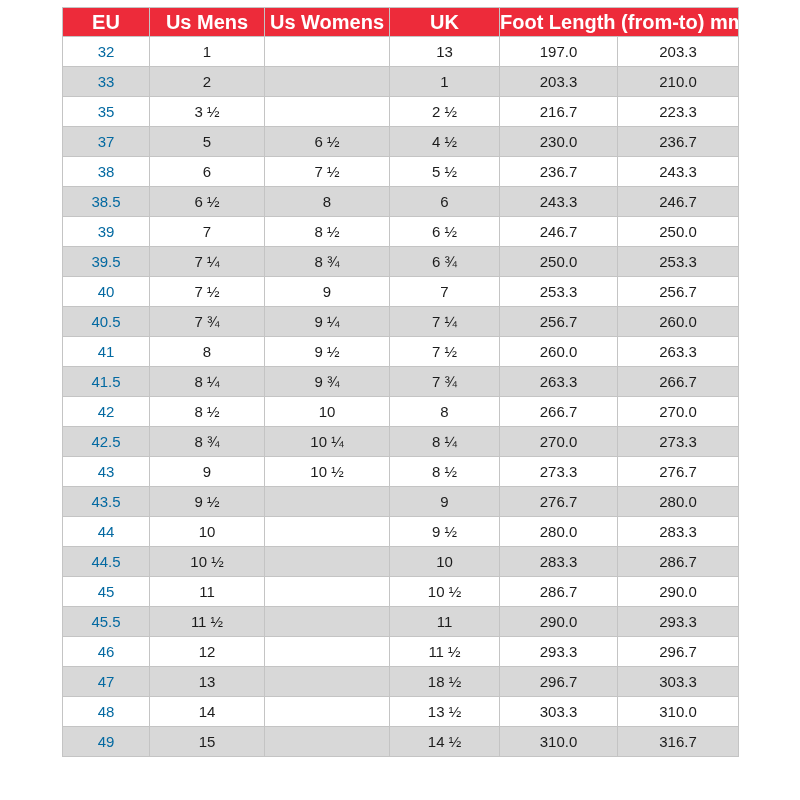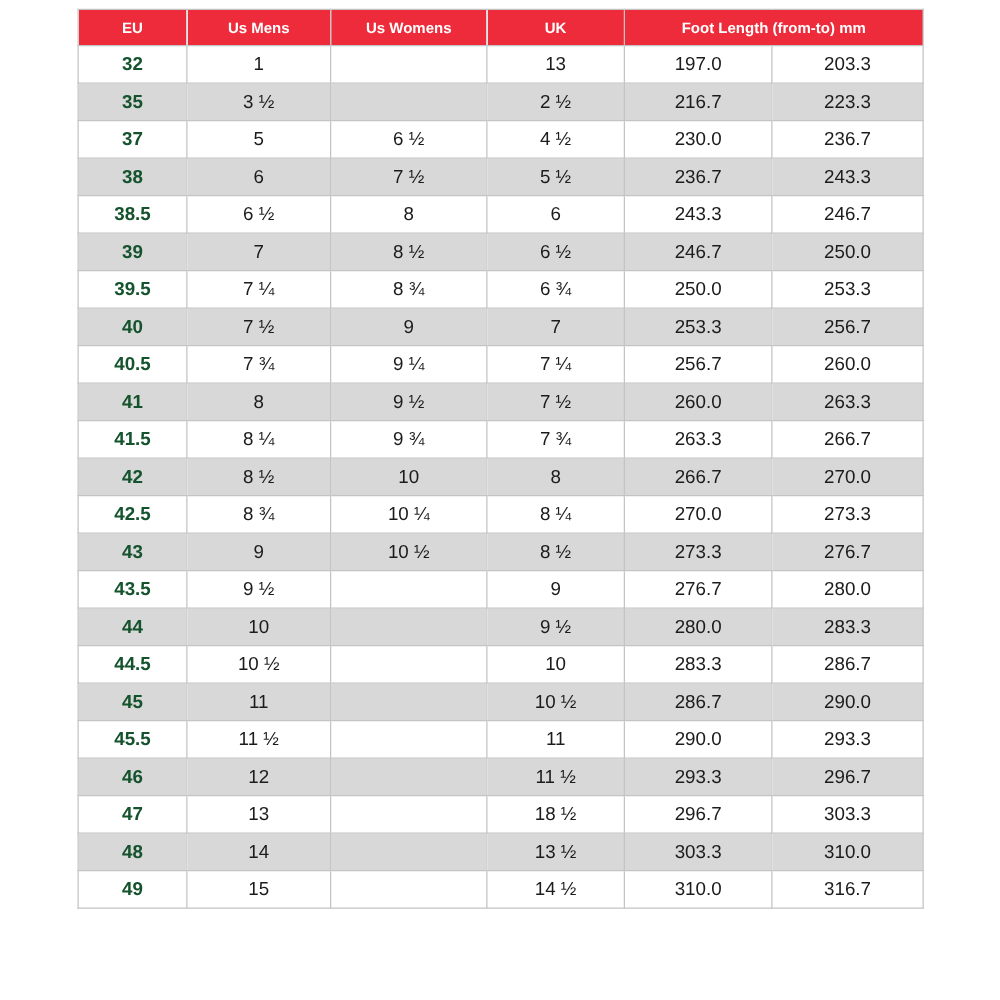--- a/index.html
+++ b/index.html
@@ -34,36 +34,36 @@
     text-align: center;
     vertical-align: middle;
     padding: 0;
     overflow: hidden;
     white-space: nowrap;
   }
   table.size-chart thead th {
     background: var(--header-bg);
     color: var(--header-text);
     font-weight: bold;
-    font-size: 12px;
+    font-size: 20px;
     height: 28px;
     border-color: var(--border);
   }
   table.size-chart tbody td {
     height: 29px;
     font-size: 15px;
     color: var(--text);
     background: var(--row-bg);
   }
   table.size-chart tbody tr:nth-child(even) td {
     background: var(--row-alt-bg);
   }
   table.size-chart tbody td.eu {
-    font-weight: bold;
-    color: #14532d;
+    font-weight: normal;
+    color: #0369a1;
   }
 </style>
 </head>
 <body>
 
 <div class="table-wrap">
   <table class="size-chart">
     <colgroup>
       <col style="width:87px">
       <col style="width:115px">
@@ -84,20 +84,28 @@
     <tbody id="rows-body">
   <tr>
     <td class="eu">32</td>
     <td>1</td>
     <td></td>
     <td>13</td>
     <td>197.0</td>
     <td>203.3</td>
   </tr>
 
+  <tr>
+    <td class="eu">33</td>
+    <td>2</td>
+    <td></td>
+    <td>1</td>
+    <td>203.3</td>
+    <td>210.0</td>
+  </tr>
 
 
   <tr>
     <td class="eu">35</td>
     <td>3 ½</td>
     <td></td>
     <td>2 ½</td>
     <td>216.7</td>
     <td>223.3</td>
   </tr>

